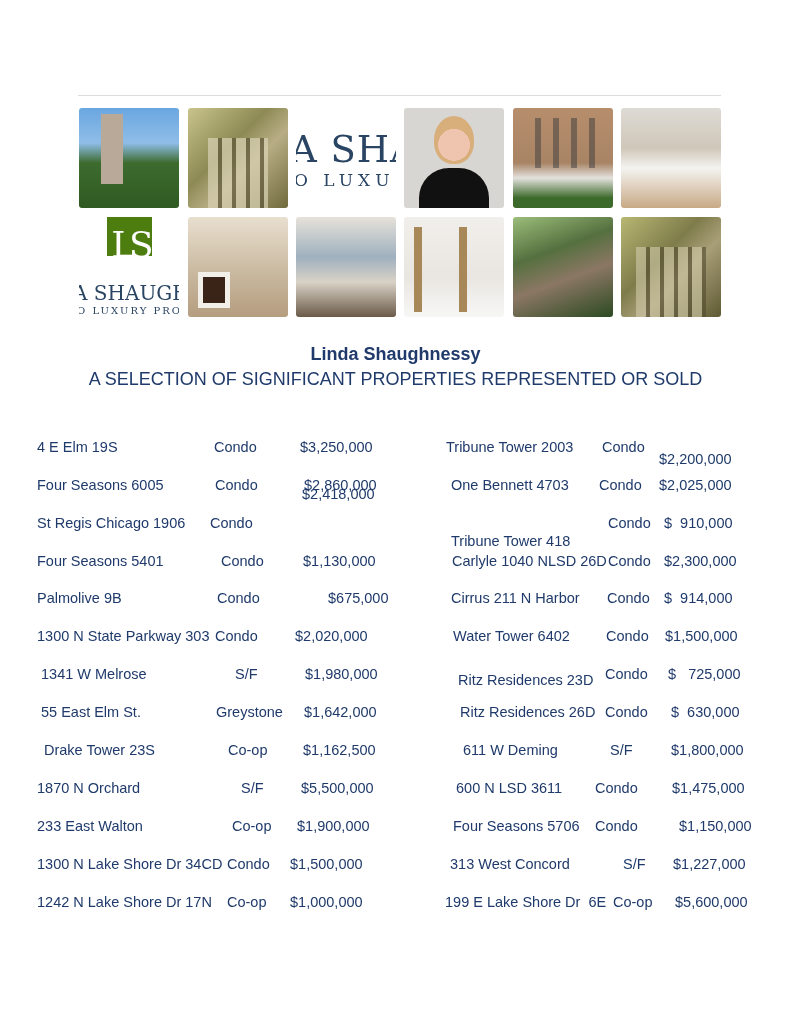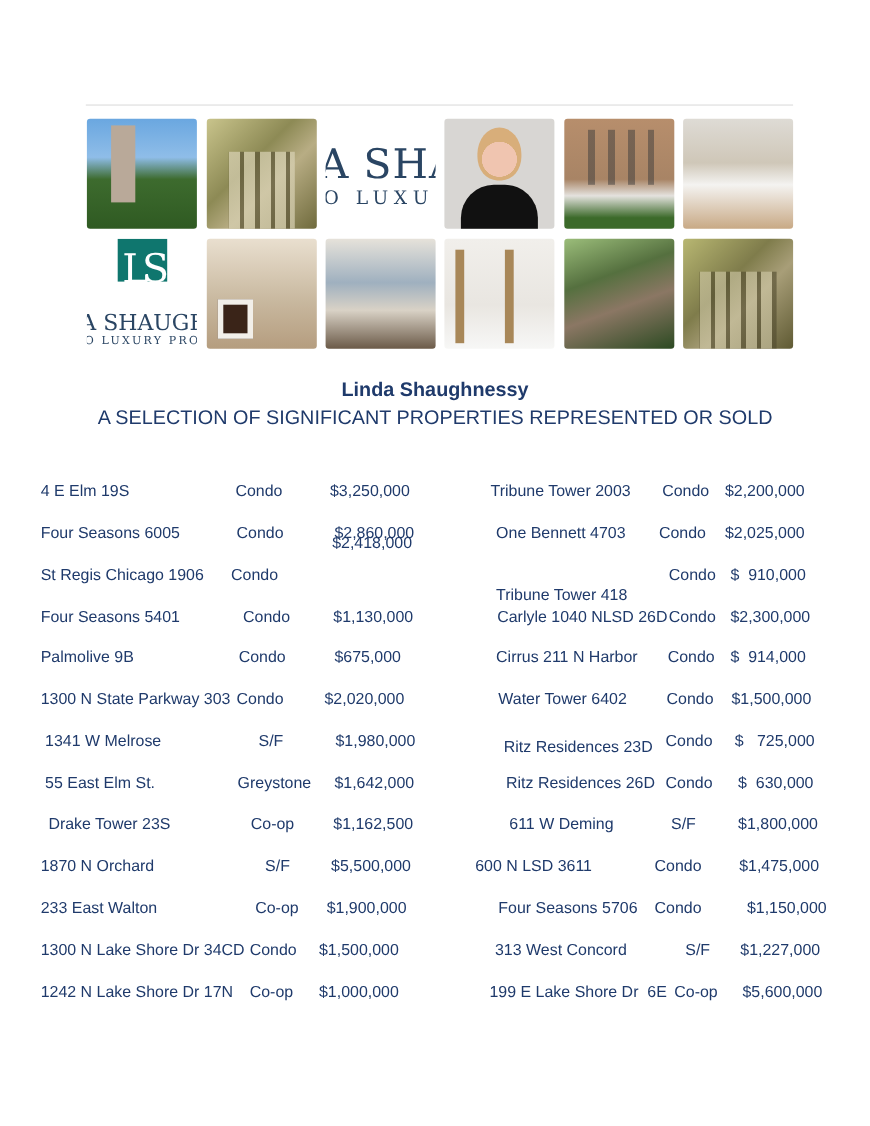--- a/index.html
+++ b/index.html
@@ -28,21 +28,21 @@
     .ph-gallery::before { content:""; position:absolute; left:10px; top:10px; width:8px; height:85px; background:#a88758; }
     .ph-gallery::after { content:""; position:absolute; left:55px; top:10px; width:8px; height:85px; background:#a88758; }
     .ph-green { background: linear-gradient(160deg,#9bbd7a 0%,#55703f 35%,#8b7764 60%,#2c4a22 100%); }
     .ph-brown2 { background: linear-gradient(135deg,#b8b772 0%,#7f7c4b 40%,#a89e78 60%,#5f5a33 100%); }
     .ph-brown2::before { content:""; position:absolute; left:15px; top:30px; width:70px; height:70px; background:repeating-linear-gradient(90deg,#d1caa9 0 10px,#4f492d 10px 14px); opacity:.6; }
 
     .logo-text { background:#fff; font-family:"DejaVu Serif", serif; color:#2a4563; }
     .logo-text .big { position:absolute; left:-6px; top:20px; font-size:37px; letter-spacing:1px; white-space:nowrap; }
     .logo-text .small { position:absolute; left:-2px; top:62px; font-size:17px; letter-spacing:5px; white-space:nowrap; }
     .logo-ls { background:#fff; font-family:"DejaVu Serif", serif; color:#2a4563; }
-    .logo-ls .mark { position:absolute; left:28px; top:0px; width:45px; height:39px; background:#0f766e; color:#fff; font-size:36px; text-align:center; line-height:55px; letter-spacing:-6px; }
+    .logo-ls .mark { position:absolute; left:28px; top:0px; width:45px; height:39px; background:#4d7c0f; color:#fff; font-size:36px; text-align:center; line-height:55px; letter-spacing:-6px; }
     .logo-ls .big { position:absolute; left:-6px; top:64px; font-size:20px; white-space:nowrap; }
     .logo-ls .small { position:absolute; left:-2px; top:88px; font-size:10px; letter-spacing:2px; white-space:nowrap; }
 
     .name { position:absolute; top:344px; left:0; width:791px; text-align:center; font-family:"Liberation Sans", sans-serif; font-weight:bold; font-size:18px; color:#1f3a6b; }
     .subtitle { position:absolute; top:369px; left:0; width:791px; text-align:center; font-family:"Liberation Sans", sans-serif; font-size:18px; color:#1f3a6b; }
 
     .prop { position:absolute; font-family:"Liberation Sans", sans-serif; font-size:14.5px; color:#1f3a6b; white-space:nowrap; }
   </style>
 </head>
 <body>
@@ -90,21 +90,21 @@
   <span class="prop" style="left:37px;top:515px">St Regis Chicago 1906</span>
   <span class="prop" style="left:210px;top:515px">Condo</span>
   <span class="prop" style="left:302px;top:486px">$2,418,000</span>
 
   <span class="prop" style="left:37px;top:553px">Four Seasons   5401</span>
   <span class="prop" style="left:221px;top:553px">Condo</span>
   <span class="prop" style="left:303px;top:553px">$1,130,000</span>
 
   <span class="prop" style="left:37px;top:590px">Palmolive 9B</span>
   <span class="prop" style="left:217px;top:590px">Condo</span>
-  <span class="prop" style="left:304px;top:590px">$675,000</span>
+  <span class="prop" style="left:328px;top:590px">$675,000</span>
 
   <span class="prop" style="left:37px;top:628px">1300 N State Parkway 303</span>
   <span class="prop" style="left:215px;top:628px">Condo</span>
   <span class="prop" style="left:295px;top:628px">$2,020,000</span>
 
   <span class="prop" style="left:41px;top:666px">1341 W Melrose</span>
   <span class="prop" style="left:235px;top:666px">S/F</span>
   <span class="prop" style="left:305px;top:666px">$1,980,000</span>
 
   <span class="prop" style="left:41px;top:704px">55 East Elm St.</span>
@@ -128,21 +128,21 @@
   <span class="prop" style="left:290px;top:856px">$1,500,000</span>
 
   <span class="prop" style="left:37px;top:894px">1242 N Lake Shore Dr 17N</span>
   <span class="prop" style="left:227px;top:894px">Co-op</span>
   <span class="prop" style="left:290px;top:894px">$1,000,000</span>
 </div>
 
 <div>
   <span class="prop" style="left:446px;top:439px">Tribune Tower 2003</span>
   <span class="prop" style="left:602px;top:439px">Condo</span>
-  <span class="prop" style="left:659px;top:439px">$2,200,000</span>
+  <span class="prop" style="left:659px;top:451px">$2,200,000</span>
 
   <span class="prop" style="left:451px;top:477px">One Bennett 4703</span>
   <span class="prop" style="left:599px;top:477px">Condo</span>
   <span class="prop" style="left:659px;top:477px">$2,025,000</span>
 
   <span class="prop" style="left:451px;top:533px">Tribune Tower 418</span>
   <span class="prop" style="left:608px;top:515px">Condo</span>
   <span class="prop" style="left:664px;top:515px;white-space:pre">$  910,000</span>
 
   <span class="prop" style="left:452px;top:553px">Carlyle 1040 NLSD 26D</span>
@@ -162,21 +162,21 @@
   <span class="prop" style="left:668px;top:666px;white-space:pre">$   725,000</span>
 
   <span class="prop" style="left:460px;top:704px">Ritz Residences 26D</span>
   <span class="prop" style="left:605px;top:704px">Condo</span>
   <span class="prop" style="left:671px;top:704px;white-space:pre">$  630,000</span>
 
   <span class="prop" style="left:463px;top:742px">611 W Deming</span>
   <span class="prop" style="left:610px;top:742px">S/F</span>
   <span class="prop" style="left:671px;top:742px">$1,800,000</span>
 
-  <span class="prop" style="left:432px;top:780px">600 N LSD  3611</span>
+  <span class="prop" style="left:456px;top:780px">600 N LSD  3611</span>
   <span class="prop" style="left:595px;top:780px">Condo</span>
   <span class="prop" style="left:672px;top:780px">$1,475,000</span>
 
   <span class="prop" style="left:453px;top:818px">Four Seasons 5706</span>
   <span class="prop" style="left:595px;top:818px">Condo</span>
   <span class="prop" style="left:679px;top:818px">$1,150,000</span>
 
   <span class="prop" style="left:450px;top:856px">313 West Concord</span>
   <span class="prop" style="left:623px;top:856px">S/F</span>
   <span class="prop" style="left:673px;top:856px">$1,227,000</span>

